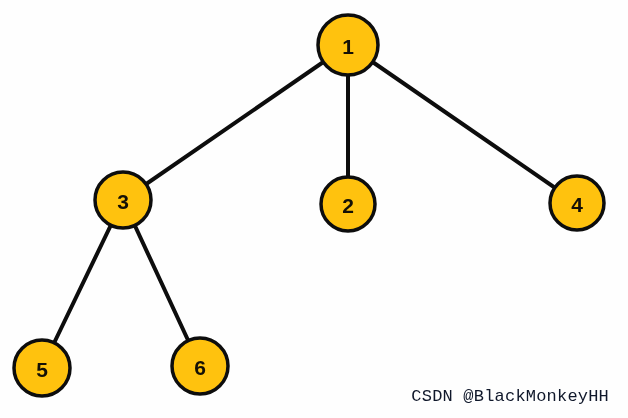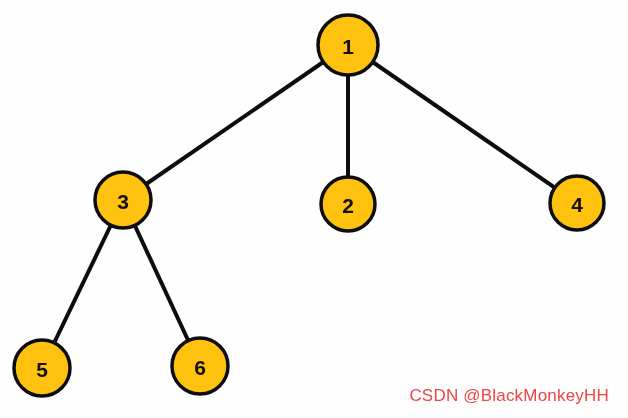--- a/index.html
+++ b/index.html
@@ -40,23 +40,23 @@
     font-size: 21px;
     fill: #141006;
     text-anchor: middle;
     dominant-baseline: central;
     user-select: none;
   }
   #watermark {
     position: absolute;
     right: 19px;
     bottom: 12px;
-    font-family: Liberation Sans, sans-serif;
+    font-family: Liberation Mono, monospace;
     font-size: 17px;
-    color: #ef4444;
+    color: #0f172a;
     letter-spacing: 0.2px;
     white-space: nowrap;
   }
 </style>
 </head>
 <body>
 
 <div id="canvas">
   <svg id="graph-svg" viewBox="0 0 628 418">
     <g id="edge-layer">

